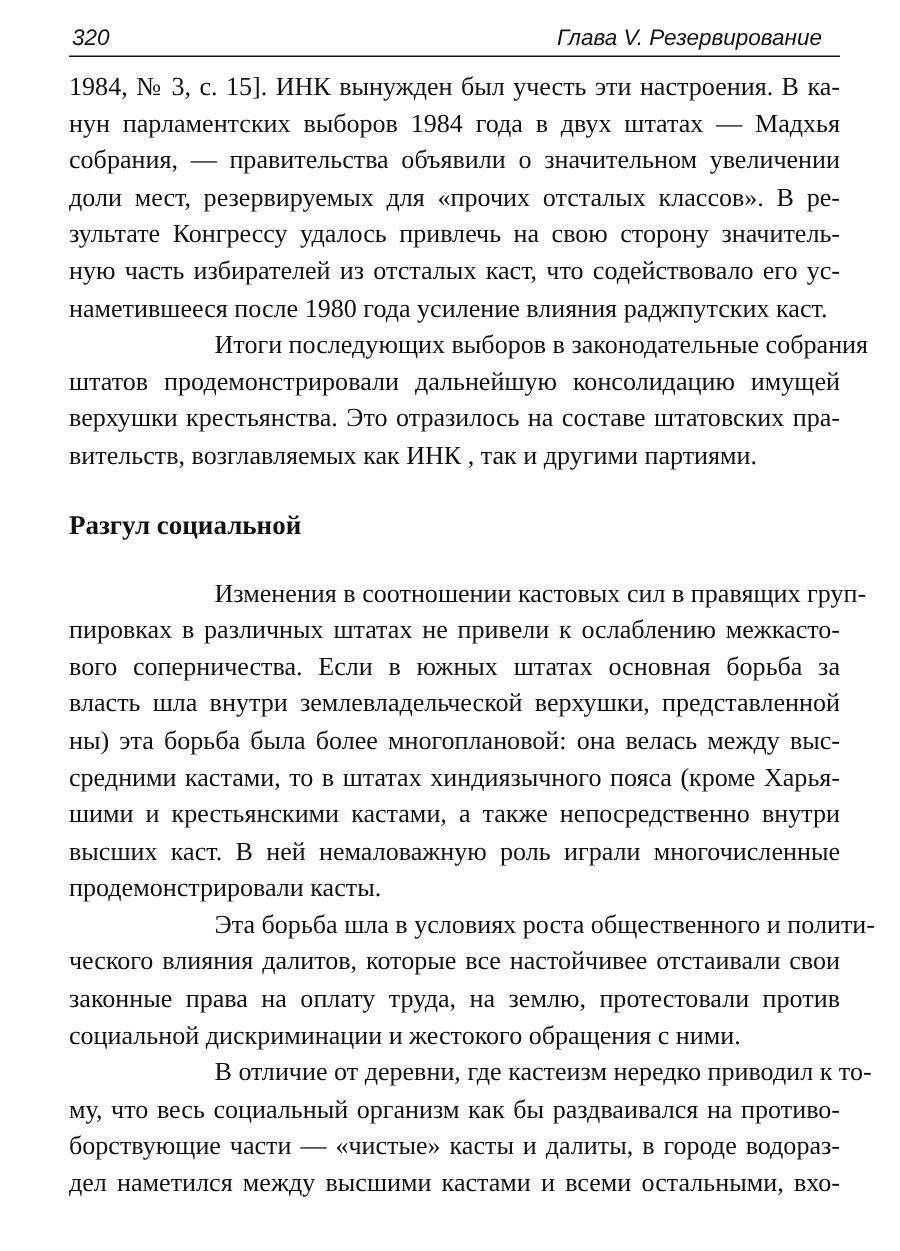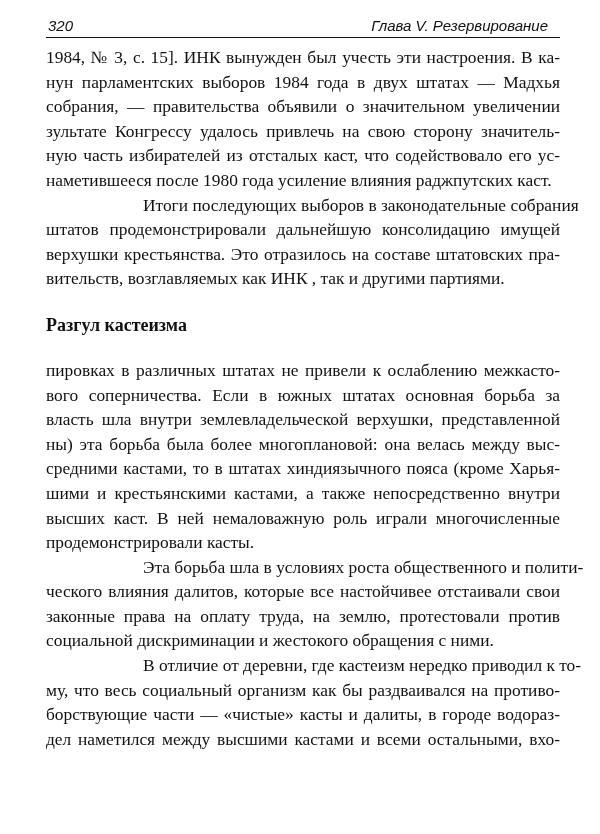--- a/index.html
+++ b/index.html
@@ -71,36 +71,38 @@
   <div class="running-head">
     <span class="page-number">320</span>
     <span class="chapter-title">Глава V. Резервирование</span>
   </div>
 
   <div class="body-text" id="before">
       <div>
         <span class="line">1984, № 3, с. 15]. ИНК вынужден был учесть эти настроения. В ка-</span>
         <span class="line">нун парламентских выборов 1984 года в двух штатах — Мадхья</span>
         <span class="line">собрания, — правительства объявили о значительном увеличении</span>
+        <span class="line">доли мест, резервируемых для «прочих отсталых классов». В ре-</span>
         <span class="line">зультате Конгрессу удалось привлечь на свою сторону значитель-</span>
         <span class="line">ную часть избирателей из отсталых каст, что содействовало его ус-</span>
         <span class="line last">наметившееся после 1980 года усиление влияния раджпутских каст.</span>
       </div>
       <div>
         <span class="line indent">Итоги последующих выборов в законодательные собрания</span>
         <span class="line">штатов продемонстрировали дальнейшую консолидацию имущей</span>
         <span class="line">верхушки крестьянства. Это отразилось на составе штатовских пра-</span>
         <span class="line last">вительств, возглавляемых как ИНК , так и другими партиями.</span>
       </div>
     </div>
 
-  <div class="section-heading">Разгул кастеизма</div>
+  <div class="section-heading">Разгул социальной</div>
 
   <div class="body-text" id="after" style="margin-top:0">
       <div>
+        <span class="line indent">Изменения в соотношении кастовых сил в правящих груп-</span>
         <span class="line">пировках в различных штатах не привели к ослаблению межкасто-</span>
         <span class="line">вого соперничества. Если в южных штатах основная борьба за</span>
         <span class="line">власть шла внутри землевладельческой верхушки, представленной</span>
         <span class="line">ны) эта борьба была более многоплановой: она велась между выс-</span>
         <span class="line">средними кастами, то в штатах хиндиязычного пояса (кроме Харья-</span>
         <span class="line">шими и крестьянскими кастами, а также непосредственно внутри</span>
         <span class="line">высших каст. В ней немаловажную роль играли многочисленные</span>
         <span class="line last">продемонстрировали касты.</span>
       </div>
       <div>

